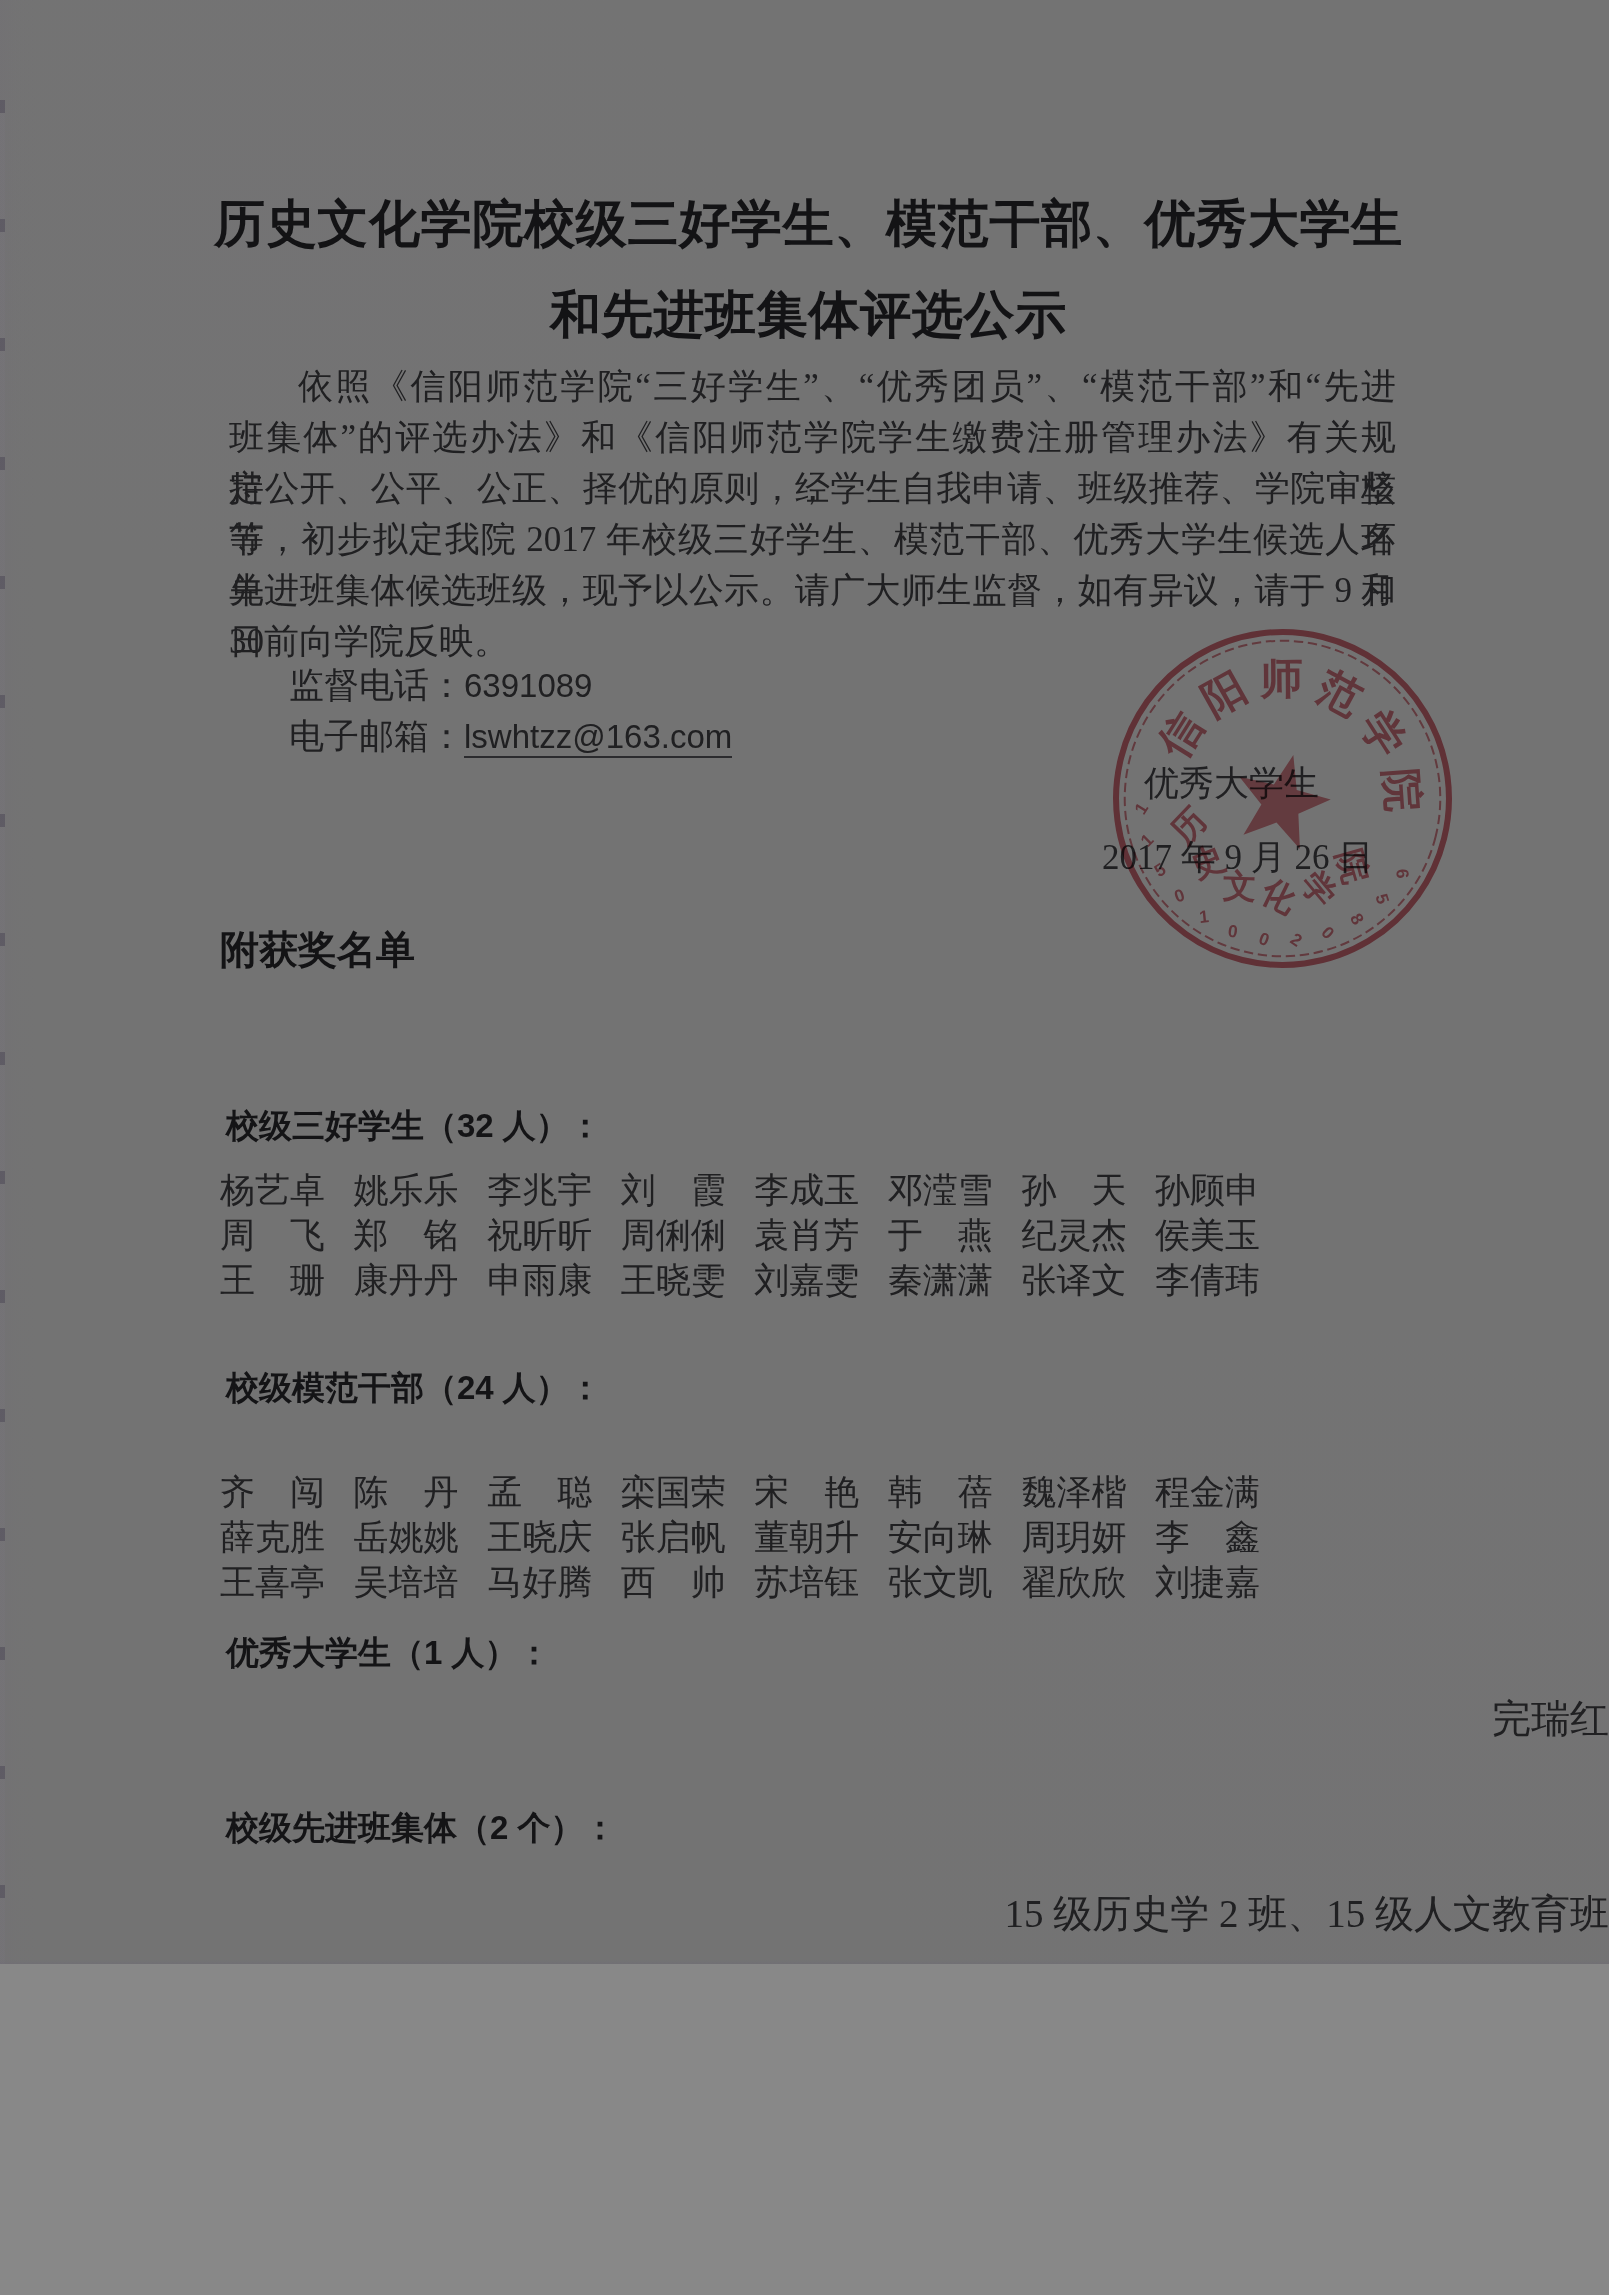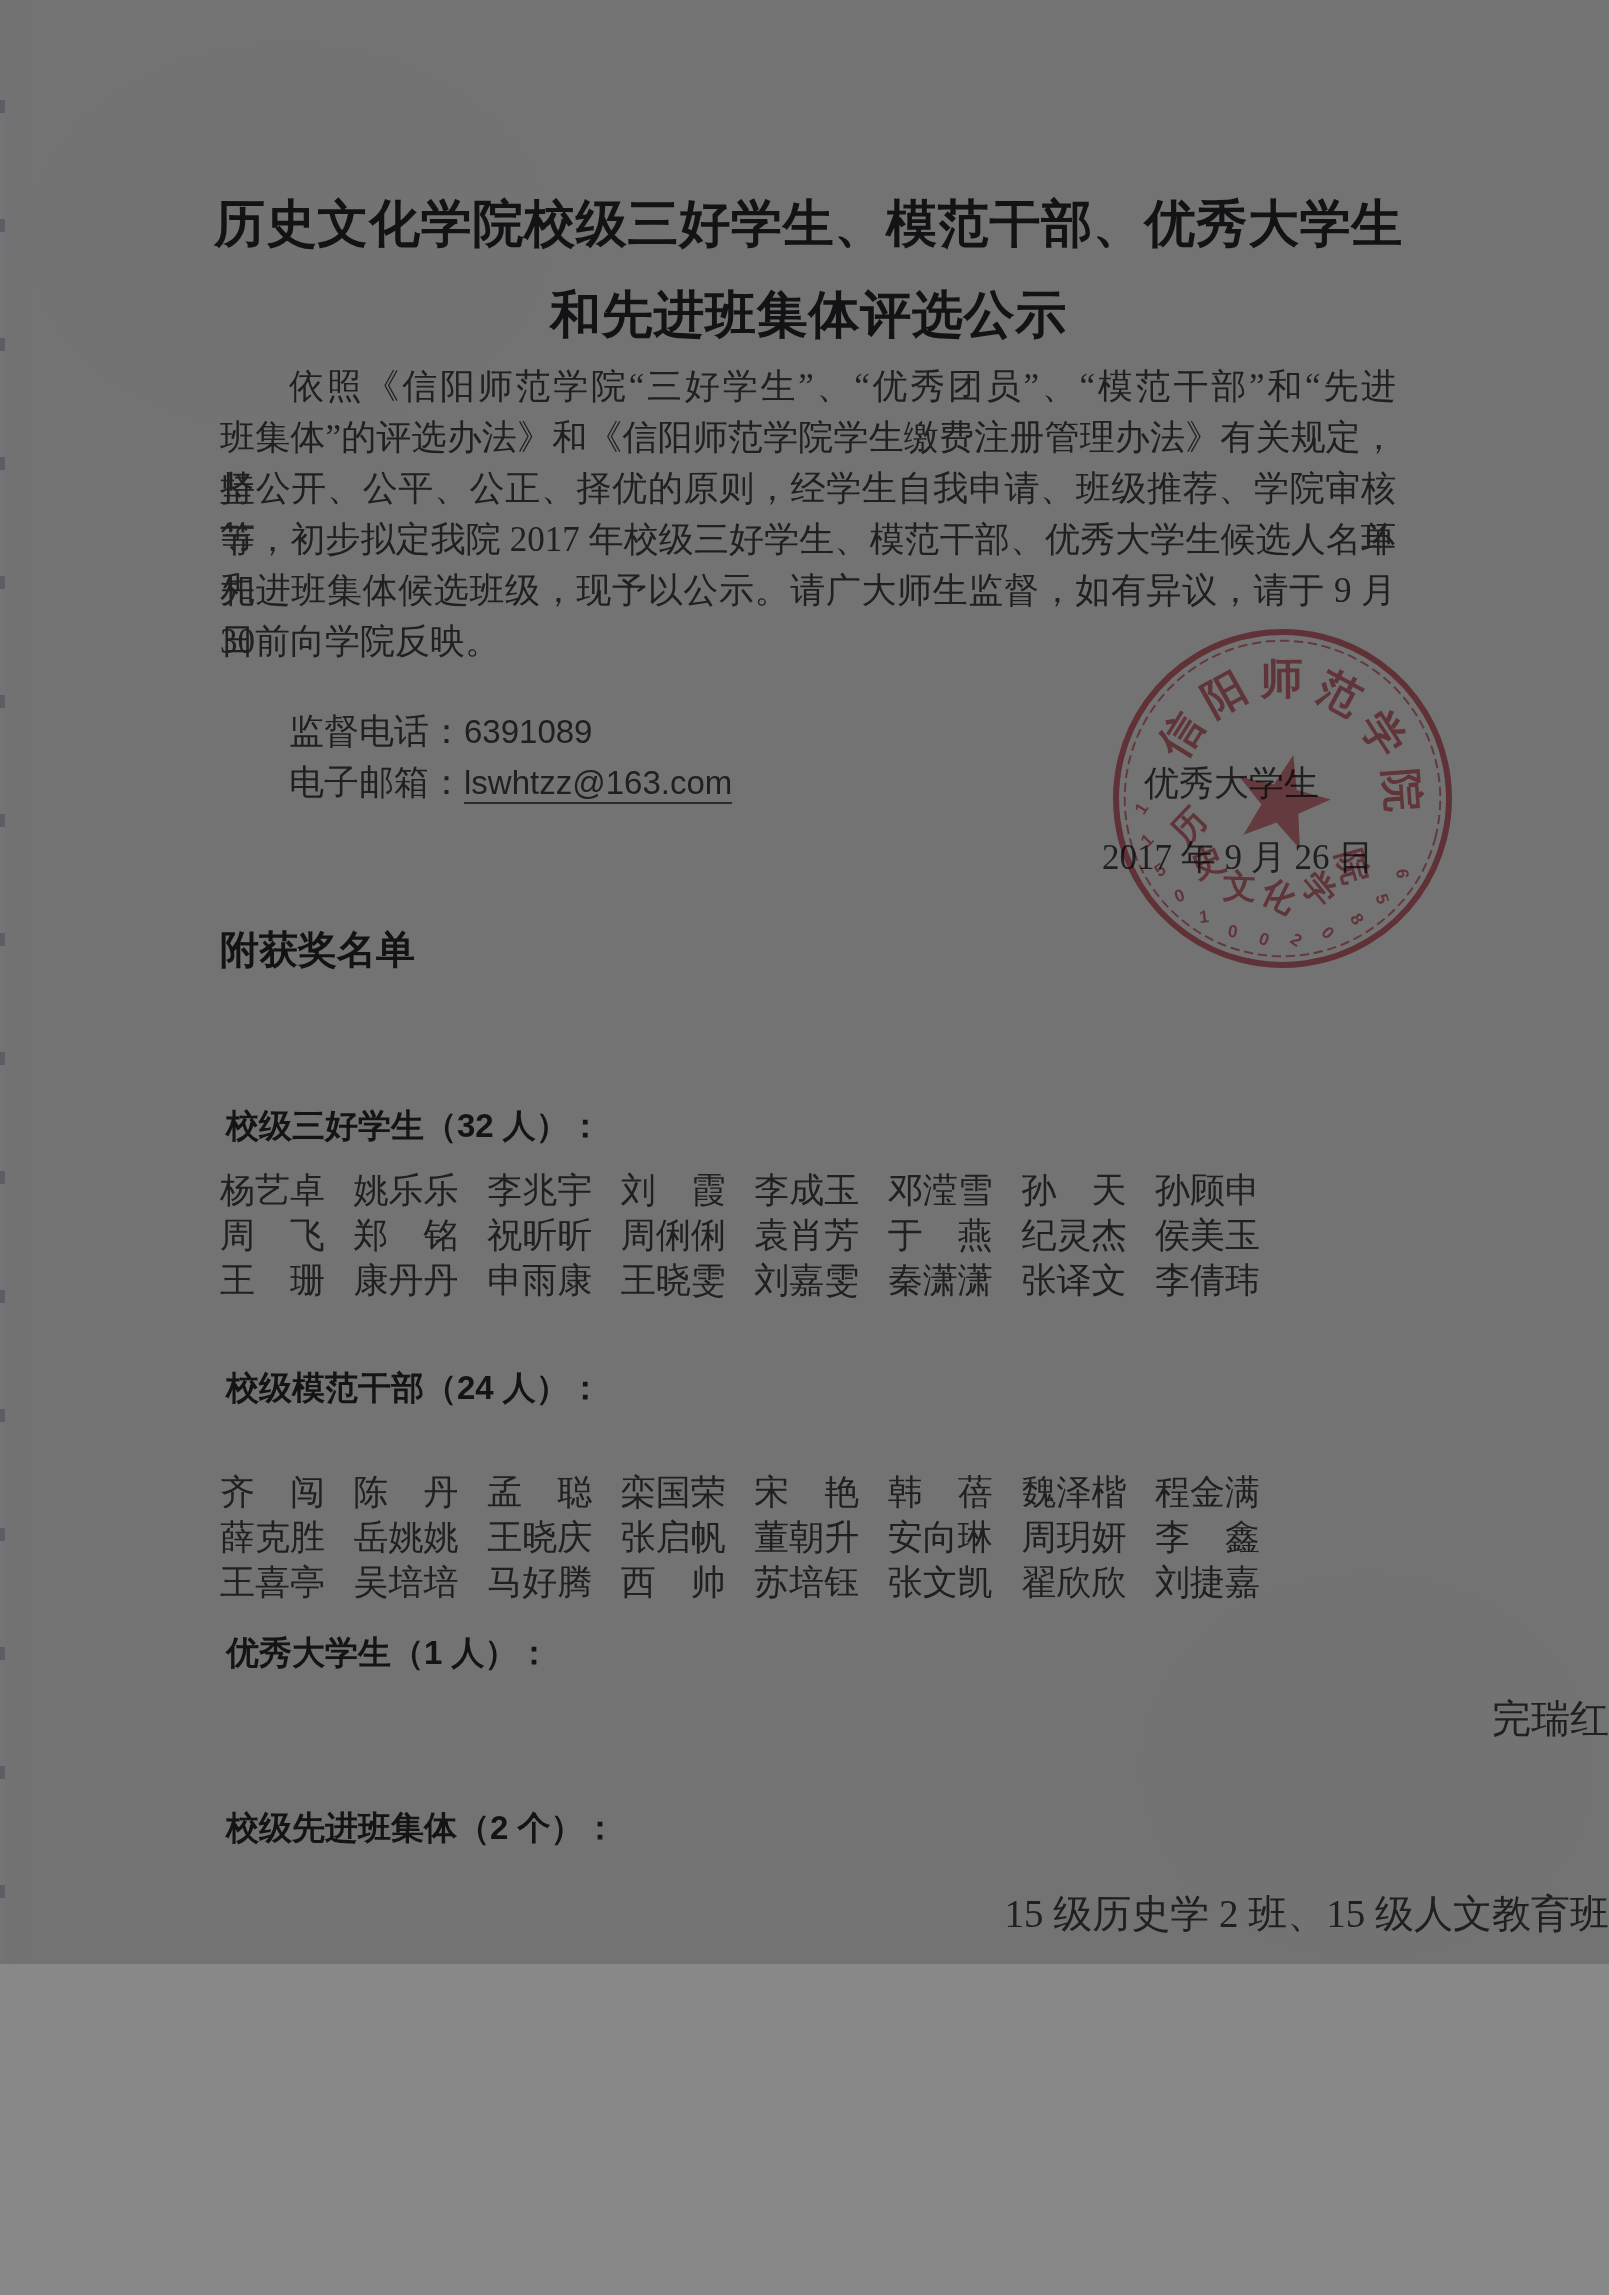--- a/index.html
+++ b/index.html
@@ -34,27 +34,27 @@
   .doc-title{
     position:absolute;left:154px;width:1309px;
     text-align:center;
     font-family:"Liberation Sans","DejaVu Sans",sans-serif;
     font-weight:700;font-size:51px;line-height:1.15;
     color:#131315;letter-spacing:0.7px;white-space:nowrap;
   }
   .body-line{
     font-size:35px;line-height:51px;height:51px;
     text-align:justify;text-align-last:justify;
-    white-space:normal;color:#202022;
+    white-space:normal;color:#202022;margin-left:9px;
   }
   .body-line.first{text-indent:69px;}
   .body-line.last{text-align:left;text-align-last:left;}
   .contact-line{
     font-size:35px;line-height:51px;height:51px;
-    padding-left:69px;color:#202022;margin-top:46px;
+    padding-left:69px;color:#202022;
   }
   .contact-value{font-family:"Liberation Sans","DejaVu Sans",sans-serif;font-size:33px;}
   .email-underline{
     border-bottom:2.7px solid #2b2b2e;padding-bottom:1.3px;
   }
   .sig{
     position:absolute;font-size:35px;color:#202022;white-space:nowrap;
   }
   .attach-heading{
     position:absolute;left:220px;

